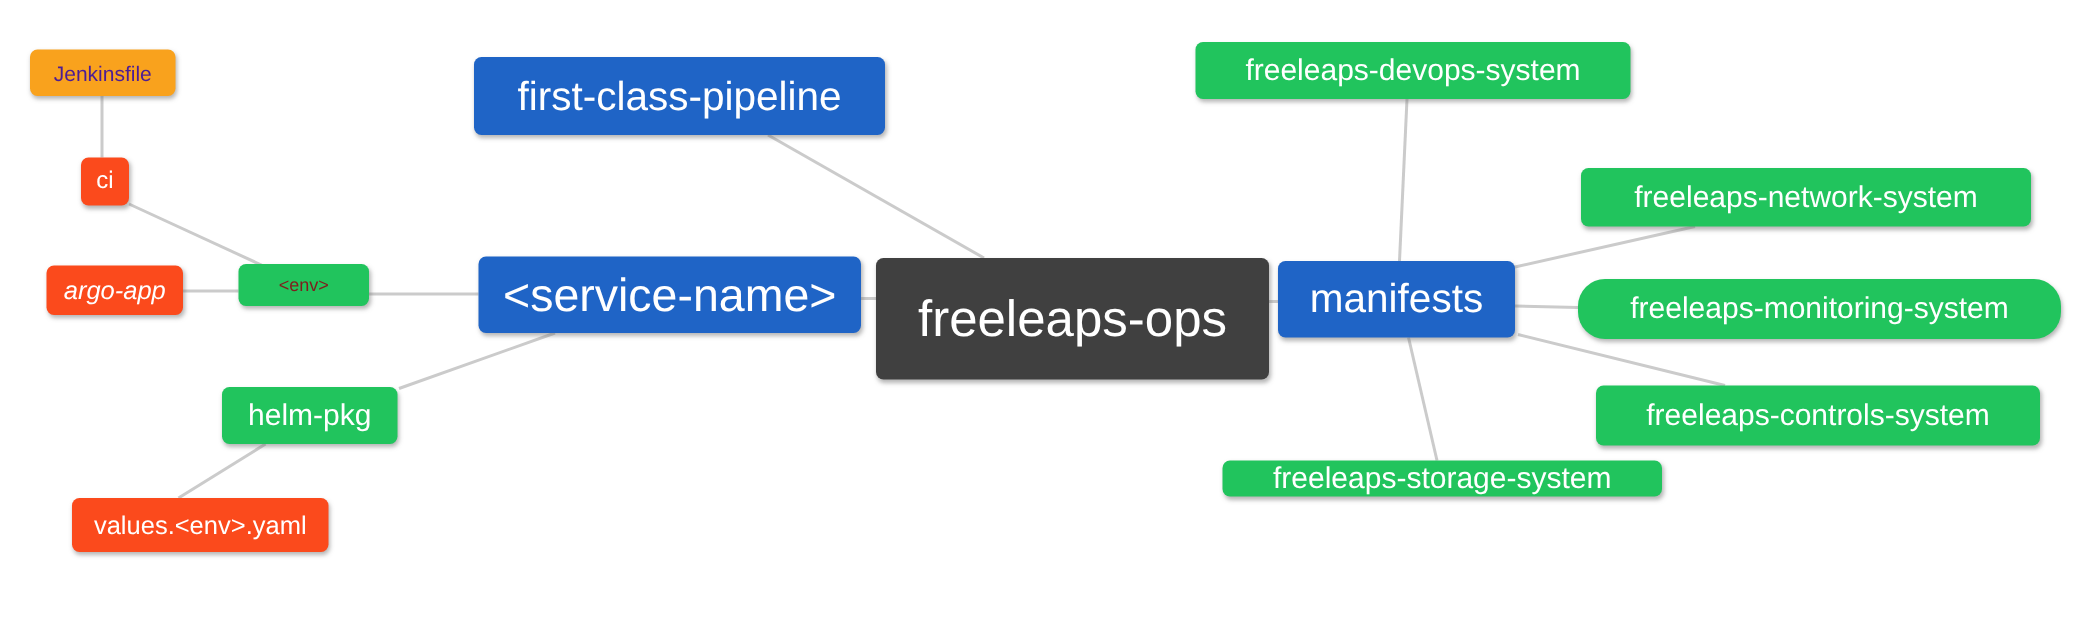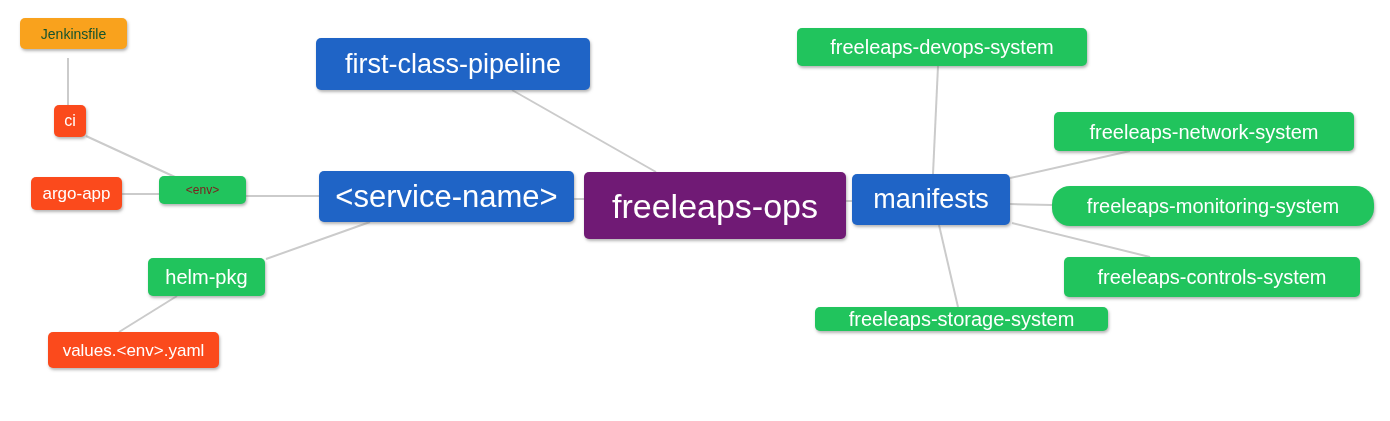--- a/index.html
+++ b/index.html
@@ -50,29 +50,29 @@
       <line x1="512" y1="90" x2="656" y2="172" stroke="#cbcbcb" stroke-width="2"></line>
       <line x1="574" y1="199" x2="584" y2="199" stroke="#cbcbcb" stroke-width="2"></line>
       <line x1="846" y1="201" x2="852" y2="201" stroke="#cbcbcb" stroke-width="2"></line>
       <line x1="938" y1="66" x2="933" y2="174" stroke="#cbcbcb" stroke-width="2"></line>
       <line x1="1010" y1="178" x2="1130" y2="151" stroke="#cbcbcb" stroke-width="2"></line>
       <line x1="1010" y1="204" x2="1052" y2="205" stroke="#cbcbcb" stroke-width="2"></line>
       <line x1="1012" y1="223" x2="1150" y2="257" stroke="#cbcbcb" stroke-width="2"></line>
       <line x1="939" y1="225" x2="958" y2="307" stroke="#cbcbcb" stroke-width="2"></line>
     </svg>
   <div id="node-layer">
-      <div class="node" style="left: 20px; top: 18px; width: 107px; height: 31px; font-size: 14px; background: rgb(249, 162, 29); color: #14532d;">Jenkinsfile</div>
+      <div class="node" style="left: 20px; top: 33px; width: 97px; height: 31px; font-size: 14px; background: rgb(249, 162, 29); color: #4c1d95;">Jenkinsfile</div>
       <div class="node" style="left: 54px; top: 105px; width: 32px; height: 32px; font-size: 16px; background: rgb(251, 74, 28); color: rgb(255, 255, 255);">ci</div>
-      <div class="node" style="left: 31px; top: 177px; width: 91px; height: 33px; font-size: 17px; background: rgb(251, 74, 28); color: rgb(255, 255, 255);">argo-app</div>
+      <div class="node" style="left: 31px; top: 177px; width: 91px; height: 33px; font-size: 17px; background: rgb(251, 74, 28); color: rgb(255, 255, 255); font-style: italic;">argo-app</div>
       <div class="node" style="left: 159px; top: 176px; width: 87px; height: 28px; font-size: 12px; background: rgb(33, 196, 93); color: #7f1d1d;">&lt;env&gt;</div>
       <div class="node" style="left: 148px; top: 258px; width: 117px; height: 38px; font-size: 20px; background: rgb(33, 196, 93); color: rgb(255, 255, 255);">helm-pkg</div>
       <div class="node" style="left: 8px; top: 332px; width: 171px; height: 36px; font-size: 17px; background: rgb(251, 74, 28); color: rgb(255, 255, 255); margin-left: 40px;">values.&lt;env&gt;.yaml</div>
       <div class="node" style="left: 316px; top: 38px; width: 274px; height: 52px; font-size: 27px; background: rgb(31, 100, 198); color: rgb(255, 255, 255);">first-class-pipeline</div>
       <div class="node" style="left: 319px; top: 171px; width: 255px; height: 51px; font-size: 31px; background: rgb(31, 100, 198); color: rgb(255, 255, 255);">&lt;service-name&gt;</div>
-      <div class="node" style="left: 584px; top: 172px; width: 262px; height: 67px; font-size: 34px; background: #701a75; color: rgb(255, 255, 255);">freeleaps-ops</div>
+      <div class="node" style="left: 584px; top: 172px; width: 262px; height: 81px; font-size: 34px; background: #404040; color: rgb(255, 255, 255);">freeleaps-ops</div>
       <div class="node" style="left: 852px; top: 174px; width: 158px; height: 51px; font-size: 27px; background: rgb(31, 100, 198); color: rgb(255, 255, 255);">manifests</div>
       <div class="node" style="left: 797px; top: 28px; width: 290px; height: 38px; font-size: 20px; background: rgb(33, 196, 93); color: rgb(255, 255, 255);">freeleaps-devops-system</div>
       <div class="node" style="left: 1054px; top: 112px; width: 300px; height: 39px; font-size: 20px; background: rgb(33, 196, 93); color: rgb(255, 255, 255);">freeleaps-network-system</div>
       <div class="node" style="left: 1052px; top: 186px; width: 322px; height: 40px; font-size: 20px; background: rgb(33, 196, 93); color: rgb(255, 255, 255); border-radius: 18px;">freeleaps-monitoring-system</div>
       <div class="node" style="left: 1064px; top: 257px; width: 296px; height: 40px; font-size: 20px; background: rgb(33, 196, 93); color: rgb(255, 255, 255);">freeleaps-controls-system</div>
       <div class="node" style="left: 815px; top: 307px; width: 293px; height: 24px; font-size: 20px; background: rgb(33, 196, 93); color: rgb(255, 255, 255);">freeleaps-storage-system</div>
     </div>
 </div>
 
 </body></html>

